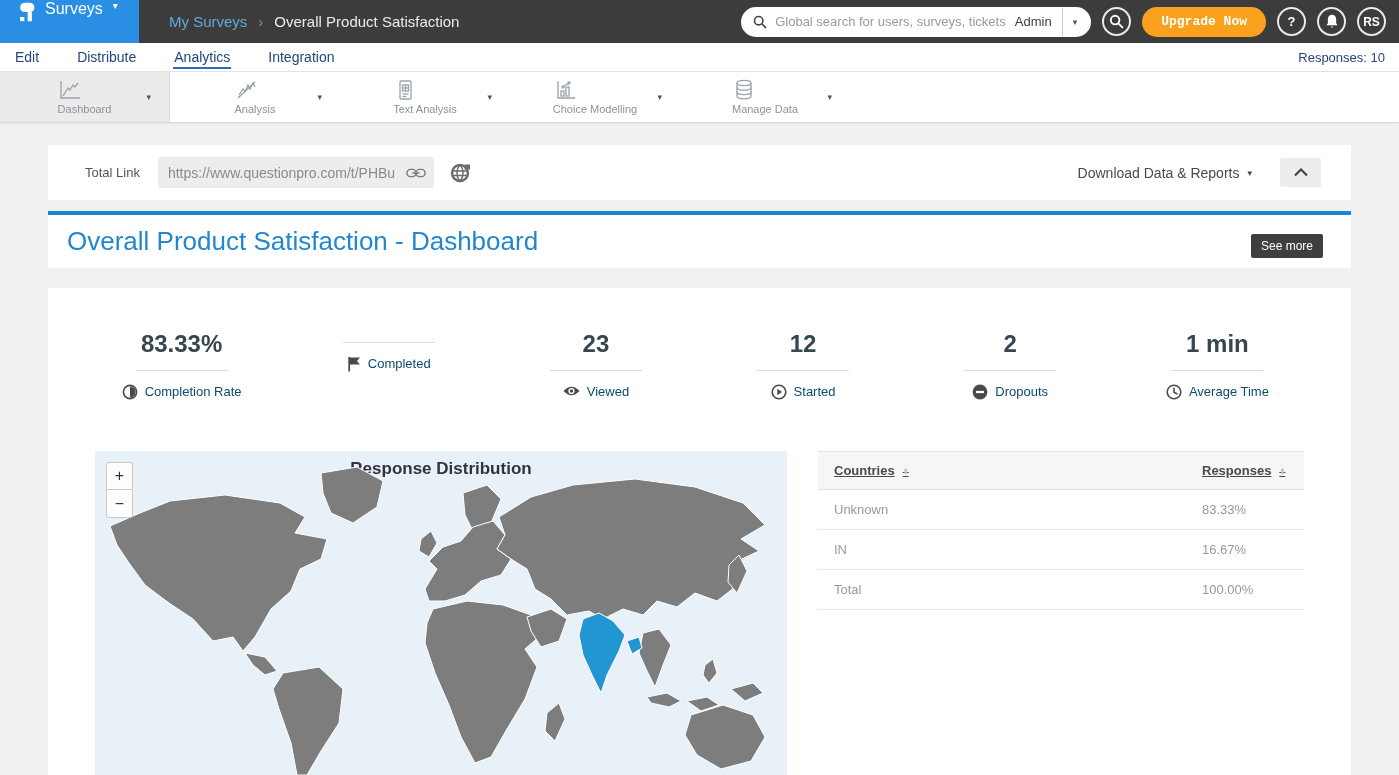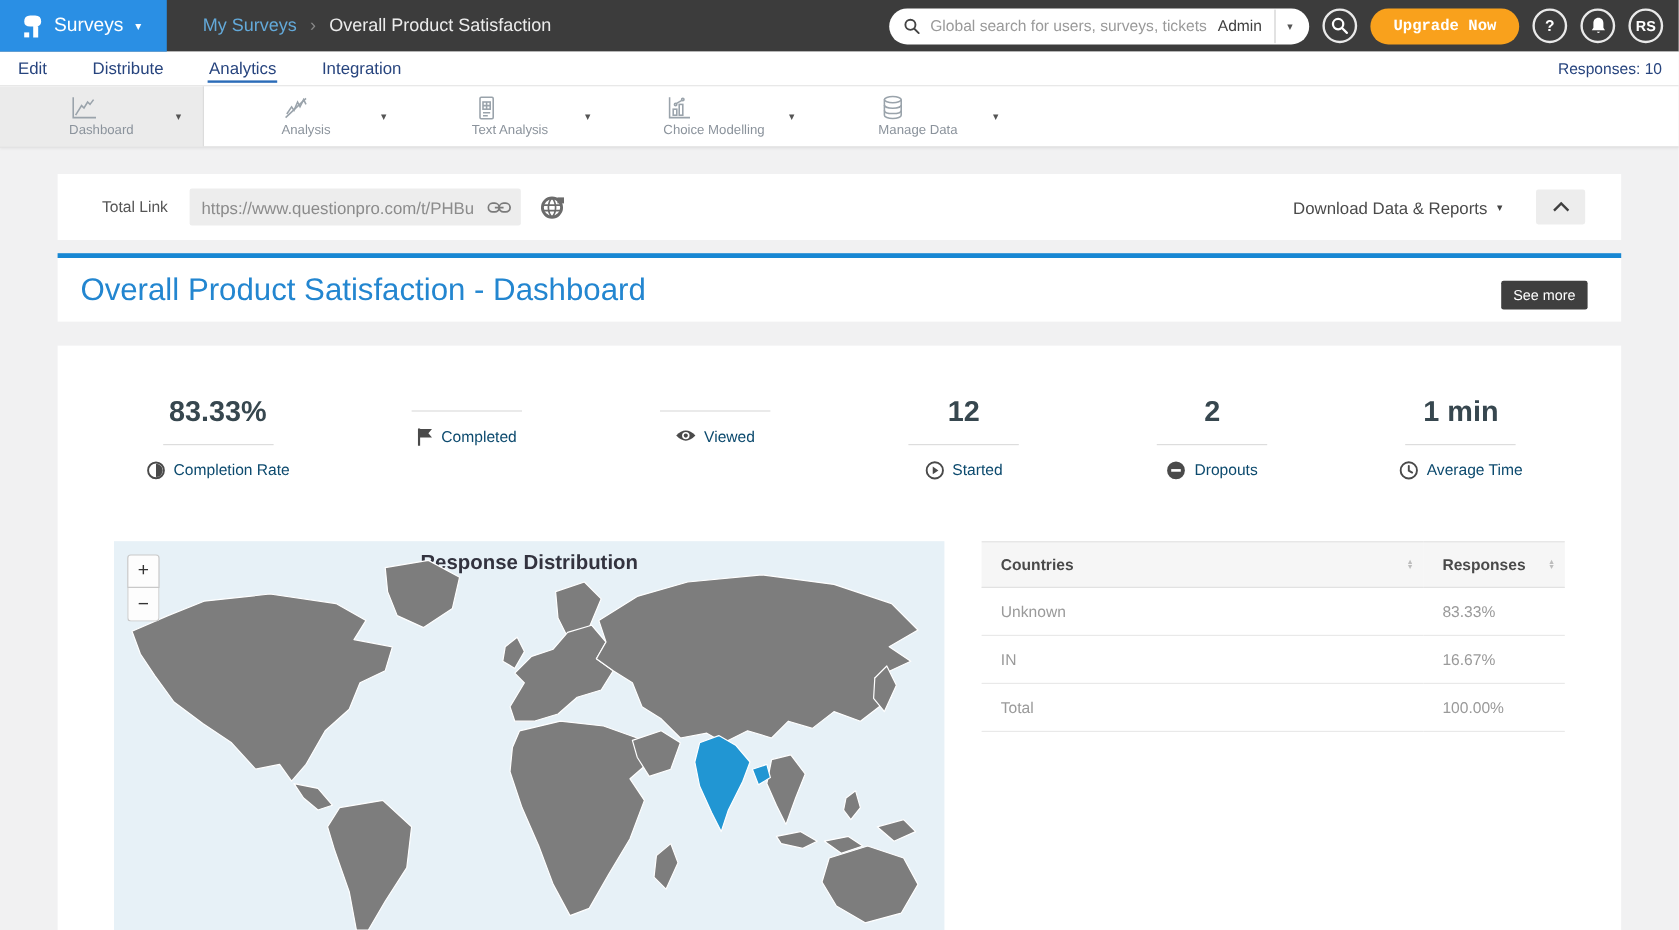--- a/index.html
+++ b/index.html
@@ -1,21 +1,21 @@
 <!DOCTYPE html>
 <html><head>
 <meta charset="utf-8">
 <style>
   * { margin:0; padding:0; box-sizing:border-box; }
   html,body { width:1399px; height:775px; overflow:hidden; }
   body { font-family:"Liberation Sans", sans-serif; background:#f1f1f2; }
 
   
   .topbar { height:43px; background:#3c3c3c; display:flex; align-items:center; }
-  .logo-block { width:139px; height:43px; background:#2a8fe4; display:flex; align-items:center; gap:9px; padding-left:16px; cursor:pointer; flex:0 0 auto; }
+  .logo-block { width:139px; height:43px; background:#2a8fe4; display:flex; gap:9px; padding-left:16px; cursor:pointer; flex:0 0 auto; }
   .logo-glyph { width:20px; height:24px; display:block; }
   .product-name { color:#fff; font-size:16px; }
   .logo-caret { color:#fff; font-size:10px; margin-left:1px; }
   .breadcrumb { display:flex; align-items:center; gap:11px; margin-left:30px; font-size:15px; }
   .bc-parent { color:#63a9d9; cursor:pointer; }
   .bc-sep { color:#8a8a8a; font-size:15px; }
   .bc-current { color:#ececec; }
   .topbar-right { margin-left:auto; display:flex; align-items:center; gap:11px; padding-right:13px; }
   .search-pill { width:350px; height:30px; background:#fff; border-radius:15px; display:flex; align-items:center; padding:0 10px 0 12px; }
   .search-pill svg { flex:0 0 auto; }
@@ -72,21 +72,21 @@
   .zoom-controls { position:absolute; top:11px; left:11px; display:flex; flex-direction:column; z-index:3; }
   .zoom-btn { width:27px; height:28px; background:#fdfdfd; border:1px solid #c9c9c9; font-size:16px; color:#333; cursor:pointer; line-height:1; }
   .zoom-btn:first-child { border-radius:3px 3px 0 0; }
   .zoom-btn:last-child { border-radius:0 0 3px 3px; border-top:none; }
   .world-svg { position:absolute; inset:0; }
 
   .table-box { flex:1; margin-left:31px; }
   .geo-table { width:100%; border-collapse:collapse; }
   .geo-table th { background:#f6f6f6; border-top:1px solid #e2e2e2; border-bottom:1px solid #e2e2e2; font-size:13px; color:#4a4a4a; text-align:left; padding:11px 8px 11px 16px; font-weight:bold; }
   .geo-table td { font-size:13px; color:#9a9a9a; padding:12px 8px 12px 16px; border-bottom:1px solid #e9e9e9; }
-  .th-inner { display:flex; align-items:center; justify-content:space-between; }
+  .th-inner { display:flex; align-items:center; justify-content:flex-start;text-decoration:underline; }
   .sort-icon { display:inline-flex; flex-direction:column; line-height:4px; font-size:6px; color:#bdbdbd; cursor:pointer; margin-left:8px; }
   .col-resp { width:118px; }
 </style>
 </head>
 <body>
 
 <div class="topbar">
   <div class="logo-block">
     <svg class="logo-glyph" viewBox="0 0 24 28">
       <path d="M5,9 Q5,3 11,3 H16 Q22,3 22,9 Q22,13 18,14 H19 V25 H14 V14 H11 Q5,14 5,9 Z" fill="#fff"></path>
@@ -259,20 +259,21 @@
         <hr class="stat-rule">
         <div class="stat-label-row">
           <svg width="14" height="16" viewBox="0 0 14 16">
               <line x1="2.2" y1="1" x2="2.2" y2="15.5" stroke="#4a4a4a" stroke-width="1.8"></line>
               <path d="M3 1.5 H13 L10 5 L13 8.5 H3 Z" fill="#4a4a4a"></path>
             </svg>
           <span>Completed</span>
         </div>
       </div>
       <div class="stat">
+        <div class="stat-value">23</div>
         <hr class="stat-rule">
         <div class="stat-label-row">
           <svg width="17" height="14" viewBox="0 0 17 14">
               <path d="M0.5 7 Q8.5 -1.5 16.5 7 Q8.5 15.5 0.5 7 Z" fill="#4a4a4a"></path>
               <circle cx="8.5" cy="7" r="3.1" fill="#fff"></circle>
               <circle cx="8.5" cy="7" r="1.7" fill="#4a4a4a"></circle>
             </svg>
           <span>Viewed</span>
         </div>
       </div>

